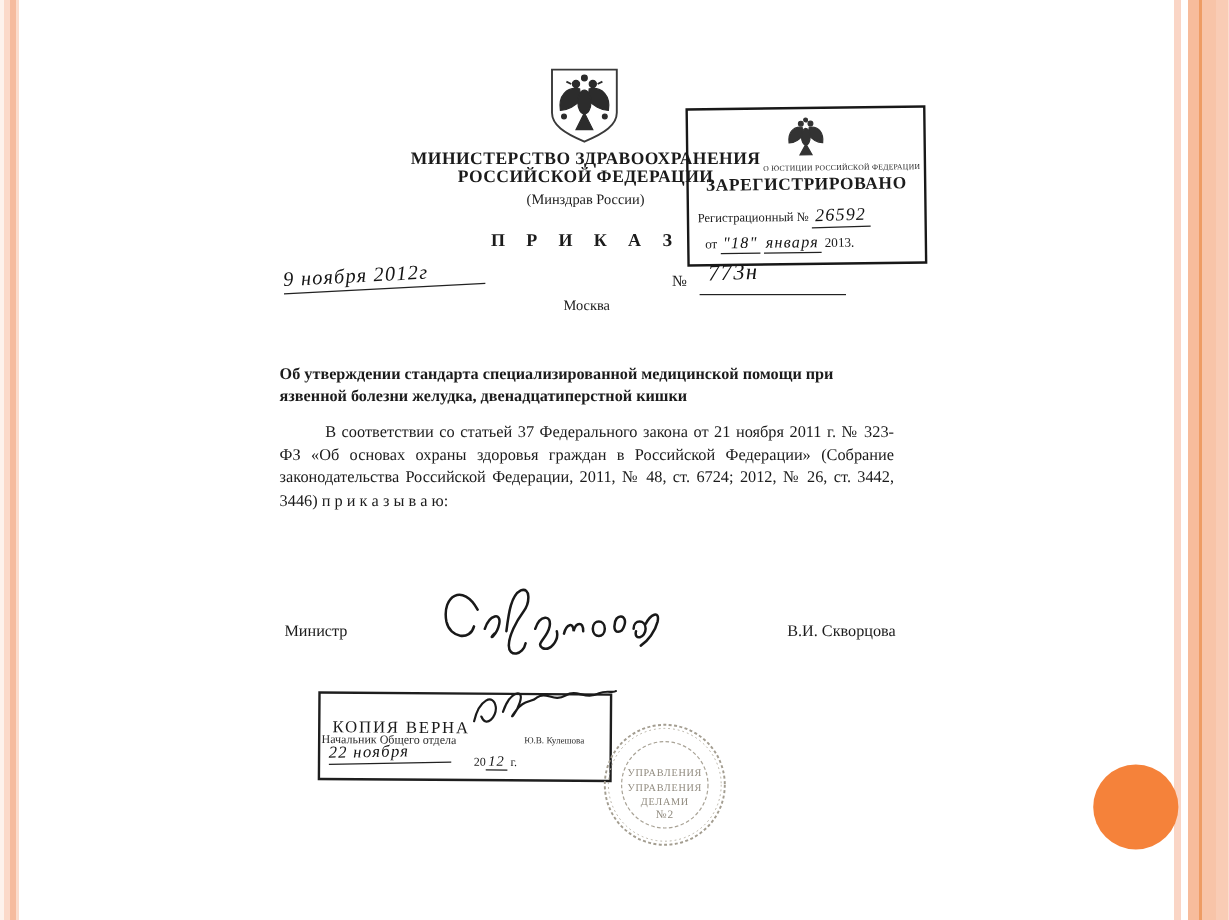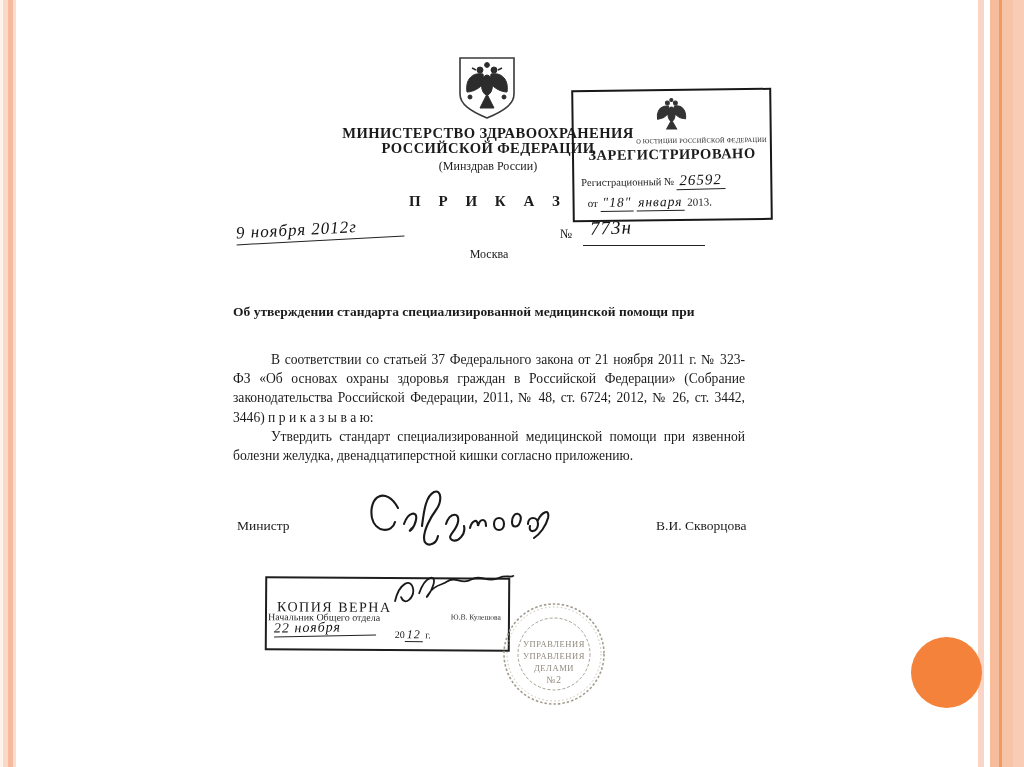--- a/index.html
+++ b/index.html
@@ -49,21 +49,21 @@
   .bodytext p{margin:0;text-indent:38px;}
   
   .minister{left:237px;top:518px;font-size:13.5px;}
   .sig-min{left:362px;top:480px;width:190px;height:72px;}
   .signer{left:656px;top:518px;font-size:13.5px;white-space:nowrap;}
   
   .copybox{left:265px;top:577px;width:241px;height:70px;border:2px solid #1e1e1e;transform:rotate(0.4deg);background:transparent;}
   .copybox .label{position:absolute;left:10px;top:5px;font-size:14px;letter-spacing:1.5px;white-space:nowrap;margin-top:16px;}
   .copybox .sig{position:absolute;left:120px;top:-12px;width:130px;height:46px;}
   .copybox .role{position:absolute;left:1px;top:33px;font-size:10px;white-space:nowrap;color:#2b2b2b;}
-  .copybox .clerk{position:absolute;right:7px;top:33px;font-size:7.6px;white-space:nowrap;color:#2b2b2b;}
+  .copybox .clerk{position:absolute;right:21px;top:33px;font-size:7.6px;white-space:nowrap;color:#2b2b2b;}
   .copybox .hdate2{position:absolute;left:7px;top:41px;font-size:14px;width:102px;border-bottom:1.3px solid #222;transform:rotate(-1.5deg);white-space:nowrap;}
   .copybox .year{position:absolute;left:128px;top:48px;font-size:10px;white-space:nowrap;}
   .copybox .year .hand{font-size:12px;border-bottom:1.2px solid #222;padding:0 2px;}
   
   .roundstamp{left:501px;top:601px;width:106px;height:106px;color:#8f897d;}
   .roundstamp .ring{position:absolute;left:0;top:0;}
   .roundstamp .ctext{position:absolute;left:0;width:100%;text-align:center;letter-spacing:.6px;white-space:nowrap;}
   .rs1{top:38px;font-size:8.5px;}
   .rs2{top:50px;font-size:8.5px;}
   .rs3{top:62px;font-size:8.5px;}
@@ -133,25 +133,25 @@
   <div class="dateline">
     <span>от</span>
     <span class="hand">"18"</span>
     <span class="hand">января</span>
     <span>2013.</span>
   </div>
 </div>
 
 <div class="abs title doc-text">
   <div>Об утверждении стандарта специализированной медицинской помощи при</div>
+  <div>язвенной болезни желудка, двенадцатиперстной кишки</div>
 </div>
 
 <div class="abs bodytext doc-text">
   <p>В соответствии со статьей 37 Федерального закона от 21 ноября 2011 г. № 323-ФЗ «Об основах охраны здоровья граждан в Российской Федерации» (Собрание законодательства Российской Федерации, 2011, № 48, ст. 6724; 2012, № 26, ст. 3442, 3446) п р и к а з ы в а ю:</p>
-  <p>Утвердить стандарт специализированной медицинской помощи при язвенной болезни желудка, двенадцатиперстной кишки согласно приложению.</p>
 </div>
 
 <div class="abs minister doc-text">Министр</div>
 <div class="abs sig-min">
   <svg width="190" height="72" viewBox="0 0 190 72">
     <path d="M36,28 C24,6 6,16 10,38 C13,52 30,54 33,42
              M42,44 C46,32 56,30 54,40 C52,50 44,54 50,48
              M60,46 C62,30 64,16 72,12 C80,9 80,22 74,30 C68,38 62,50 62,58 C62,68 74,66 76,56
              M84,44 C88,32 98,32 96,42 C94,52 84,56 90,60 C96,63 104,54 102,46
              M108,48 C110,40 116,38 116,46 C118,38 124,38 124,46

